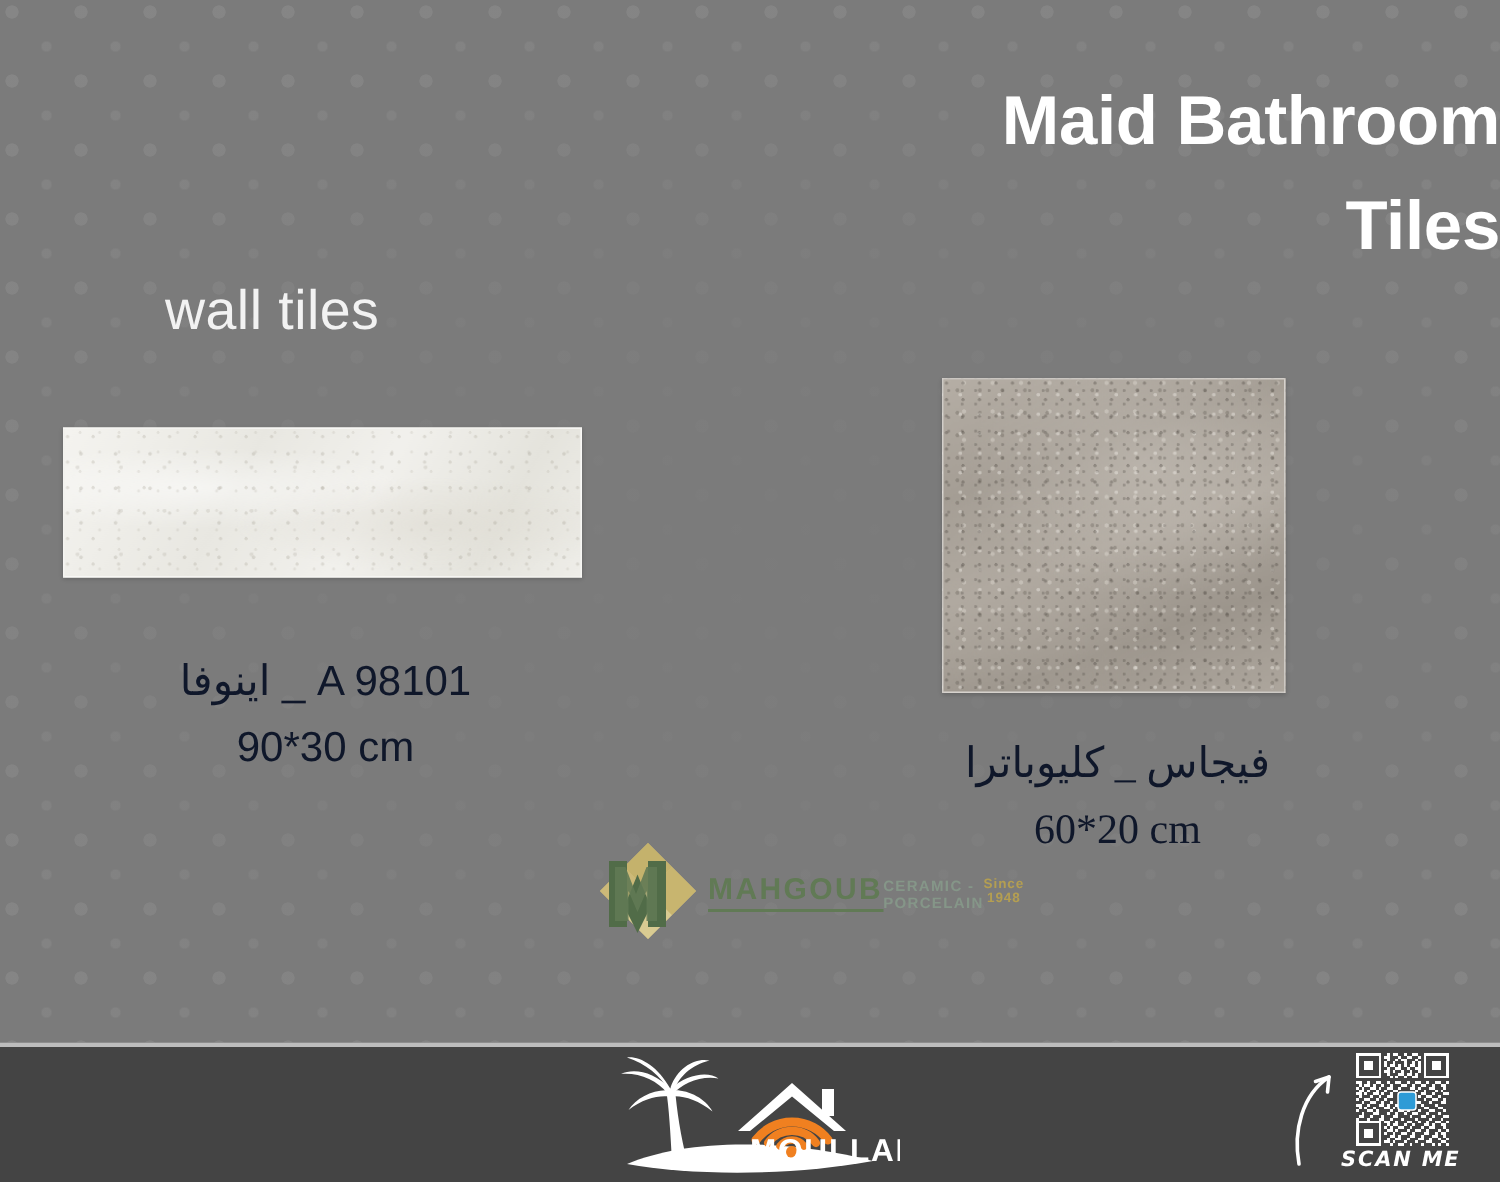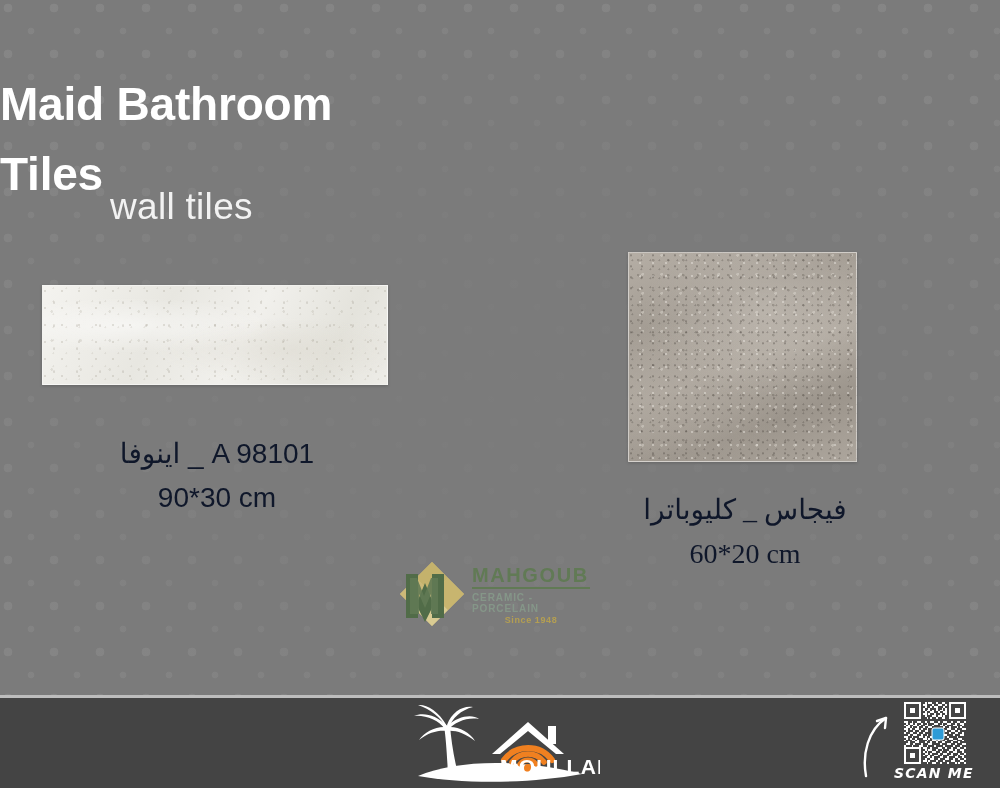--- a/index.html
+++ b/index.html
@@ -31,28 +31,27 @@
   .dots-fade {
     position:absolute; inset:0;
     background:radial-gradient(ellipse 78% 62% at 52% 48%, rgba(123,123,123,0.96) 0%, rgba(123,123,123,0.72) 42%, rgba(123,123,123,0.15) 74%, rgba(123,123,123,0) 100%);
     pointer-events:none;
   }
 
   
   .title {
     position:absolute;
     left:0; right:0; top:46px;
-    text-align:left;
+    text-align:right;
     color:#ffffff;
     font-size:46px;
     font-weight:bold;
     line-height:1.52;
     letter-spacing:-0.2px;
     white-space:pre-line;
-    margin-top:24px;
   }
 
   .col-head {
     position:absolute;
     color:#f2f2f2;
     font-size:37px;
     font-weight:400;
     letter-spacing:0.3px;
   }
   .col-head.wall  { left:110px;  top:186px; }
@@ -112,21 +111,21 @@
 
   
   #mahgoub-logo {
     position:absolute;
     left:398px; top:558px;
     width:192px; height:72px;
     display:flex; align-items:center; gap:6px;
     opacity:0.92;
   }
   .mg-mark { width:68px; height:68px; flex:0 0 68px; }
-  .mg-text { display:flex; flex-direction:column; justify-content:center; padding-top:2px; }
+  .mg-text { display:flex; flex-direction:row; justify-content:center; padding-top:2px; }
   .mg-name {
     font-size:20px; font-weight:bold; letter-spacing:1.6px;
     color:#5f7a52;
     line-height:1.05;
     border-bottom:2px solid #5f7a52;
     padding-bottom:1px;
   }
   .mg-sub {
     font-size:10px; font-weight:bold; letter-spacing:0.9px;
     color:#86998a; margin-top:3px; line-height:1.1;

